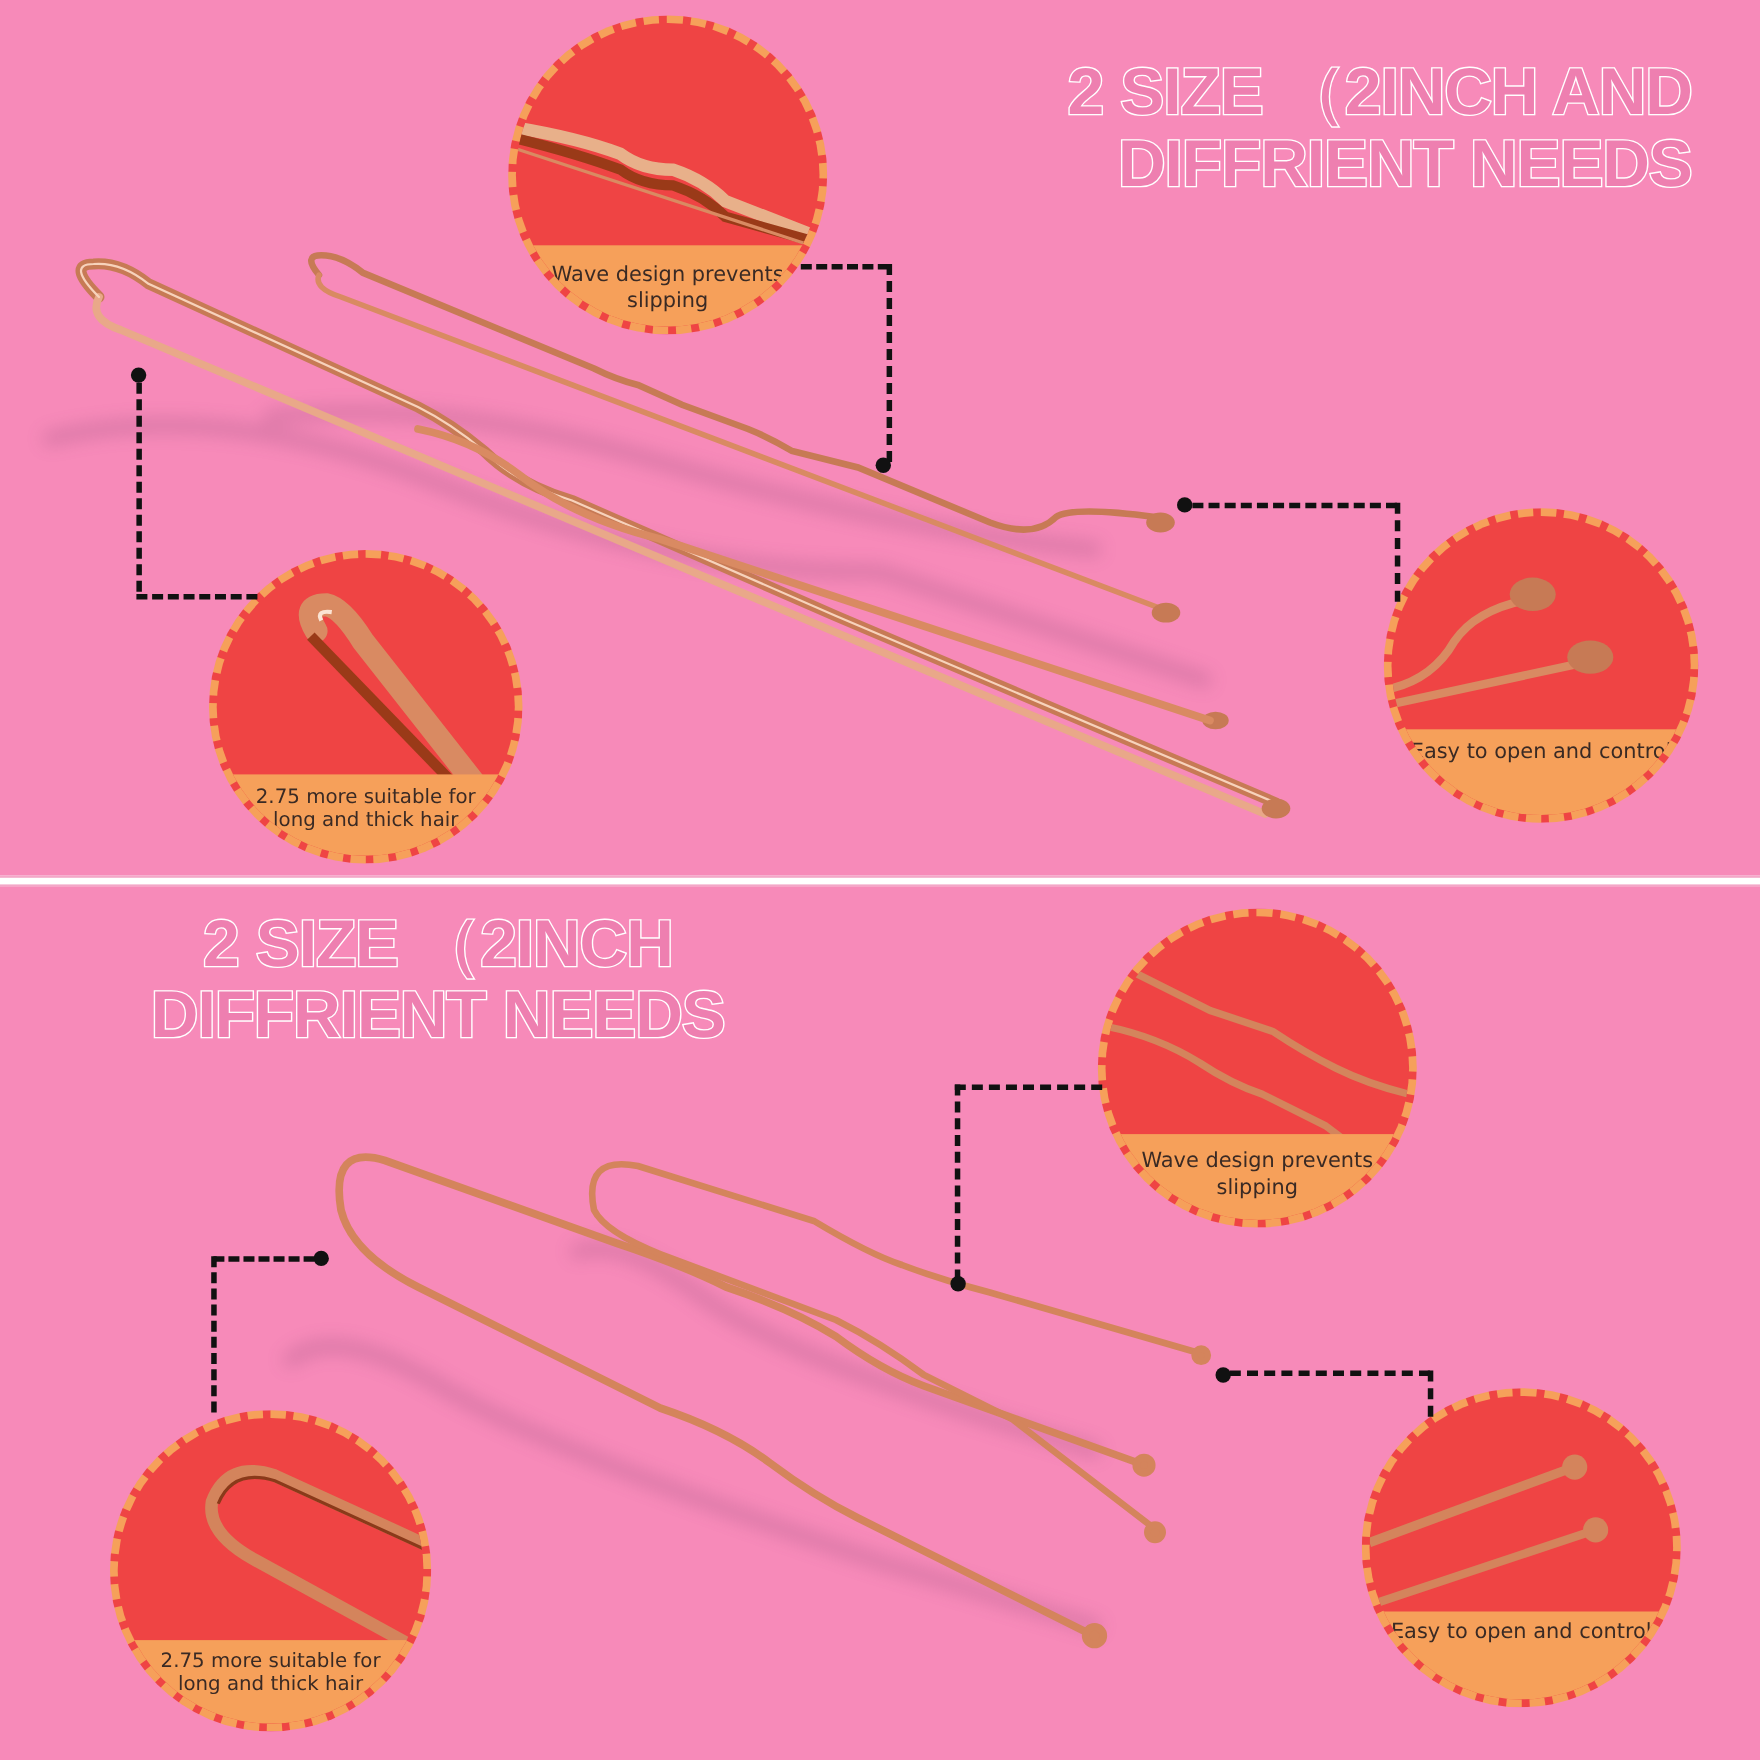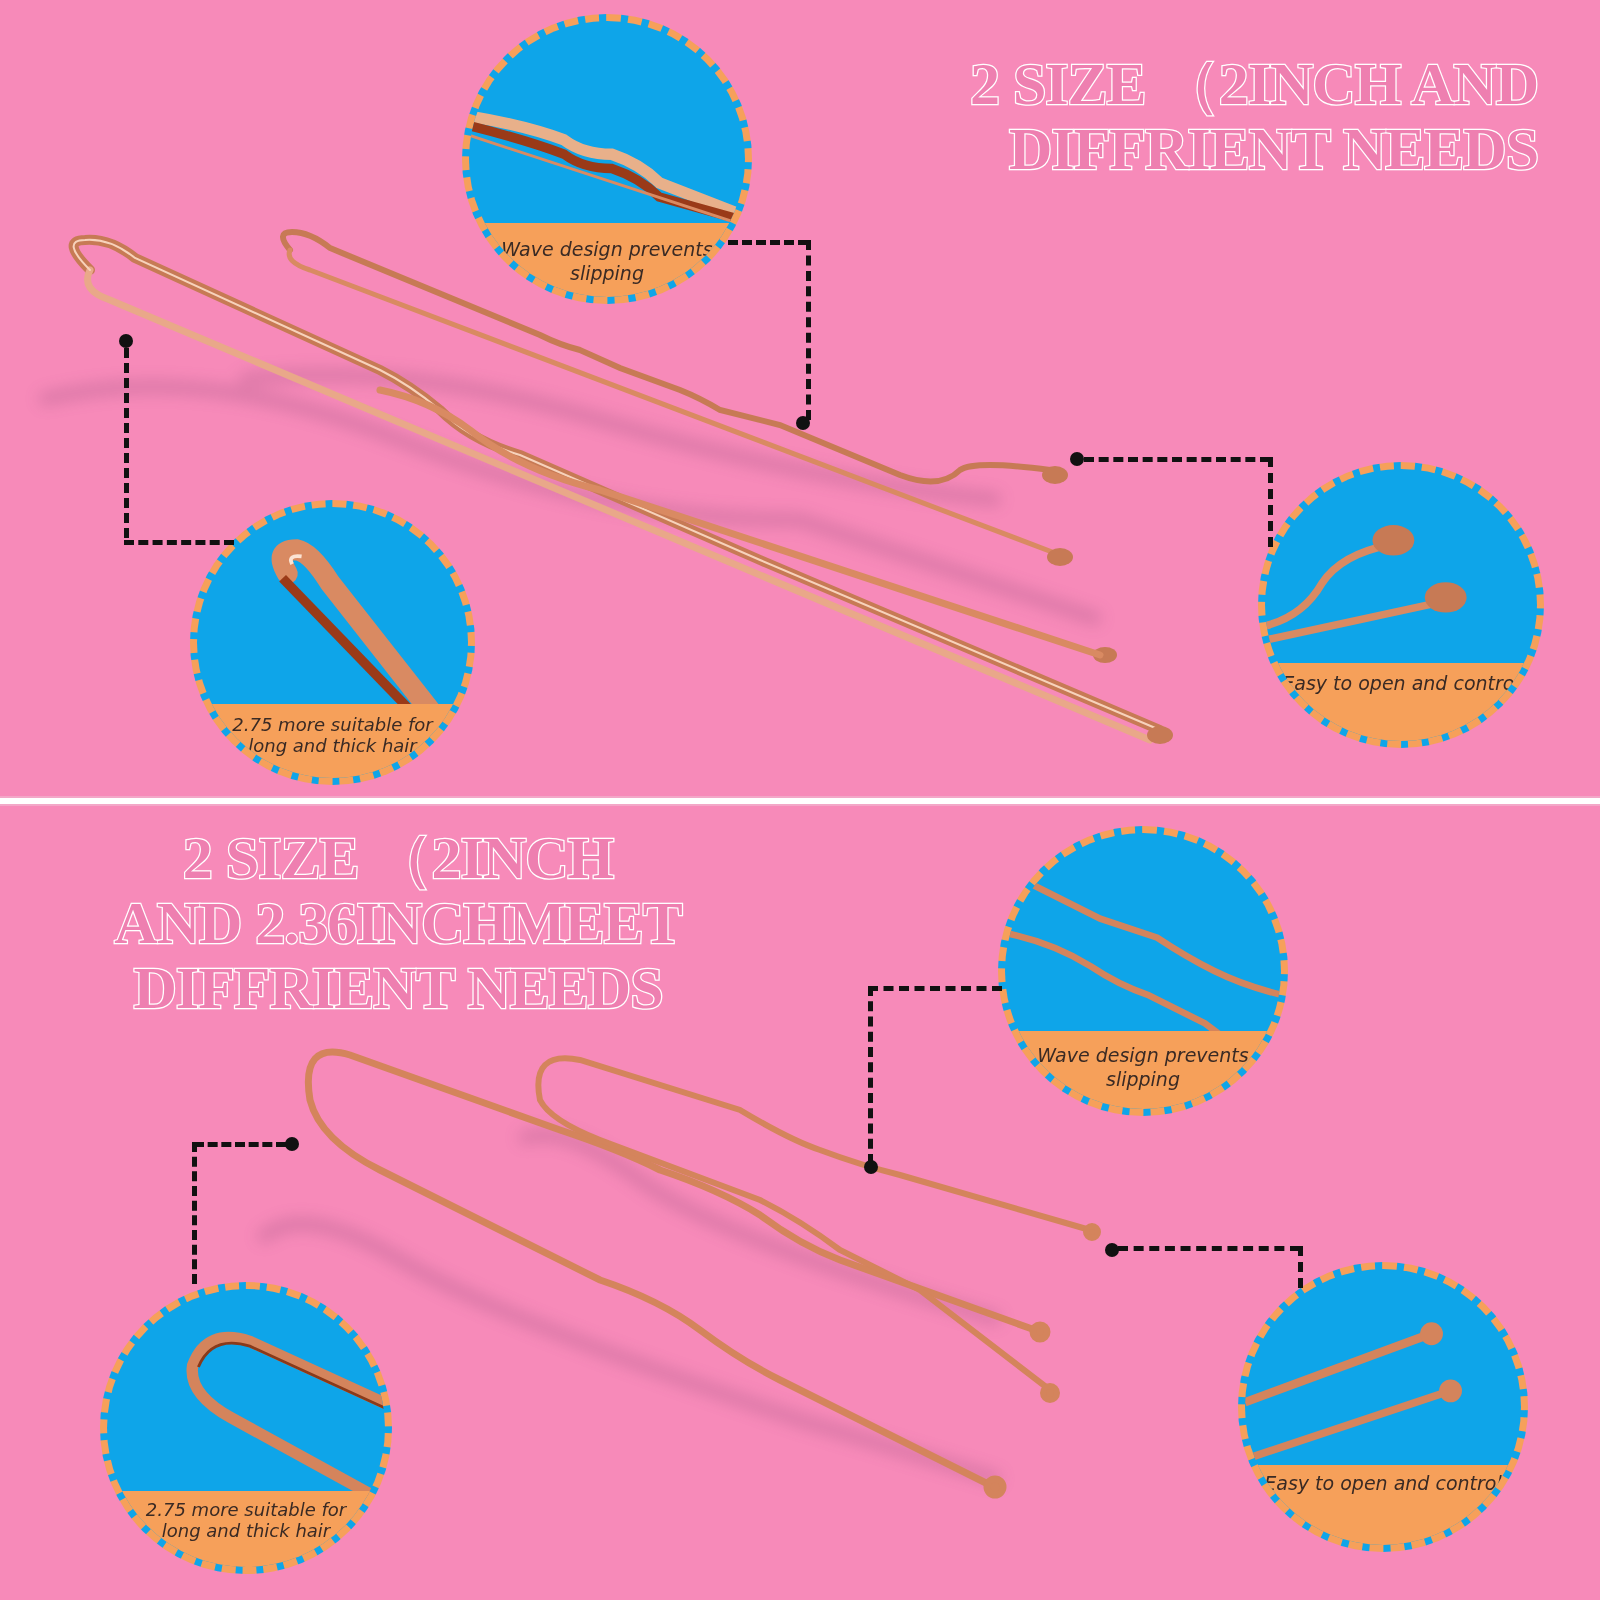--- a/index.html
+++ b/index.html
@@ -4,35 +4,35 @@
 <style>
   html, body { margin: 0; padding: 0; }
   body { width: 1600px; height: 1600px; position: relative; overflow: hidden; background: #f78ab9; font-family: "DejaVu Serif", serif; }
   .panel { position: absolute; left: 0; width: 1600px; background: #f78ab9; }
   .panel.top { top: 0; height: 796px; }
   .panel.bottom { top: 806px; height: 794px; }
   .divider { position: absolute; left: 0; top: 796px; width: 1600px; height: 10px; background: #ffffff; border-top: 2px solid #f3a7c8; border-bottom: 2px solid #f3a7c8; box-sizing: border-box; }
   .art { position: absolute; left: 0; top: 0; width: 1600px; height: 1600px; }
   .headline {
     position: absolute;
-    font-family: Liberation Serif, serif;
+    font-family: Liberation Sans, sans-serif;
     font-weight: bold;
     color: #ee7fb0;
     -webkit-text-stroke: 2.5px #ffffff;
     paint-order: stroke fill;
     text-shadow: 0 0 1px #fff, 0 0 1px #fff;
     letter-spacing: -1px;
     line-height: 1.08;
     margin: 0;
   }
   .headline-top { top: 52px; right: 62px; width: 720px; text-align: right; font-size: 60px; }
   .headline-bottom { top: 826px; left: 48px; width: 700px; text-align: center; font-size: 60px; }
   .headline span { display: block; white-space: nowrap; }
   .bubble { position: absolute; border-radius: 50%; }
-  .bubble .ring { position: absolute; inset: 0; border-radius: 50%; border: 7px dashed #f6a05a; background: #0ea5e9; box-sizing: border-box; overflow: hidden; font-style: italic; }
+  .bubble .ring { position: absolute; inset: 0; border-radius: 50%; border: 7px dashed #f6a05a; background: #ef4444; box-sizing: border-box; overflow: hidden; }
   .bubble .label {
     position: absolute; left: 0; right: 0; bottom: 0; height: 28%;
     background: #f6a05a; color: #3a2a24;
     font-family: "DejaVu Sans", sans-serif; font-size: 18px; line-height: 21px;
     text-align: center; padding-top: 6px; box-sizing: border-box;
   }
   .bubble svg.inner { position: absolute; inset: 0; }
   .dot { position: absolute; width: 14px; height: 14px; border-radius: 50%; background: #111; }
   .dash-h { position: absolute; height: 0; border-top: 5px dashed #111; }
   .dash-v { position: absolute; width: 0; border-left: 5px dashed #111; }
@@ -141,21 +141,20 @@
 <div class="dash-h" style="left:728px; top:240px; width:80px;"></div>
 <div class="dash-v" style="left:806px; top:240px; height:180px;"></div>
 <div class="dot" style="left:796px; top:416px;"></div>
 
 <div class="dot" style="left:1070px; top:452px;"></div>
 <div class="dash-h" style="left:1084px; top:457px; width:186px;"></div>
 <div class="dash-v" style="left:1268px; top:457px; height:90px;"></div>
 
 <h1 class="headline headline-bottom">
   <span>2 SIZE （2INCH</span>
-  <span>AND 2.36INCHMEET</span>
   <span>DIFFRIENT NEEDS</span>
 </h1>
 
 <div class="bubble" style="left:998px; top:826px; width:290px; height:290px;">
   <div class="ring">
     <svg class="inner" viewBox="0 0 290 290">
       <path d="M20 50 Q60 70 100 90 Q130 100 160 110 Q190 130 220 145 Q250 160 290 170" stroke="#d4845c" stroke-width="7" fill="none"></path>
       <path d="M0 105 Q50 115 90 140 Q120 160 150 170 Q180 185 210 200 Q230 215 250 230" stroke="#d4845c" stroke-width="7" fill="none"></path>
     </svg>
     <div class="label" style="height:78px; padding-top:12px; font-size:19px; line-height:24px;">Wave design  prevents slipping</div>

